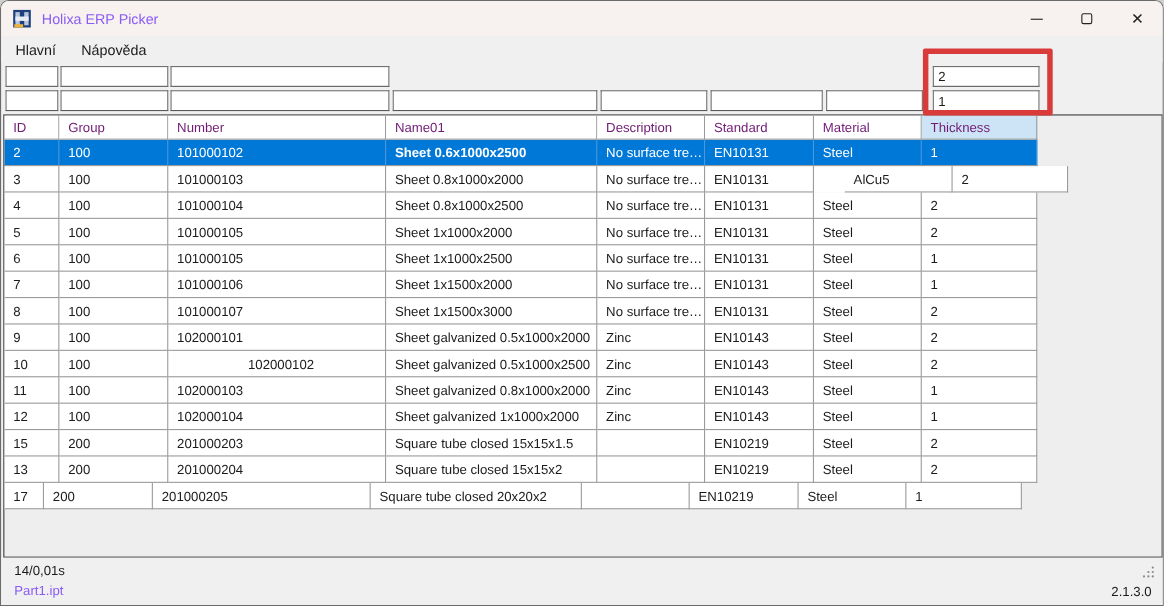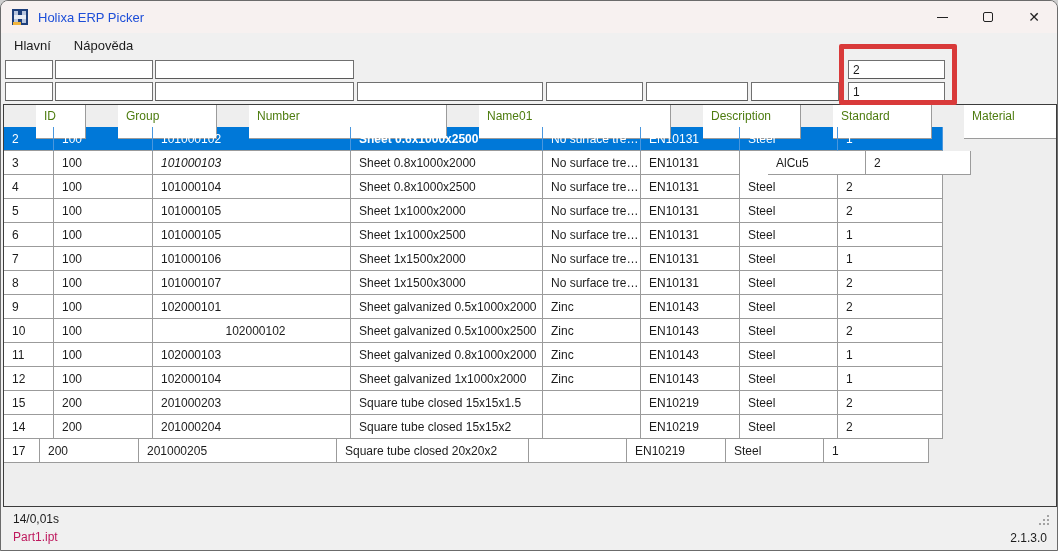--- a/index.html
+++ b/index.html
@@ -8,21 +8,21 @@
     position:relative; width:1058px; height:551px; background:#f0f0f0;
     border:1px solid #6b6b6b; border-radius:8px 8px 0 0; overflow:hidden;
   }
   
   .titlebar { position:absolute; left:0; top:0; width:100%; height:32px; background:#f7f1f0; display:flex; align-items:center; }
   .app-icon { width:16px; height:16px; margin-left:11px; position:relative; background:#1d3f7b; flex:0 0 16px; }
   .app-icon .bar-mid { position:absolute; left:2px; top:6px; width:12px; height:4px; background:#e8ecf4; }
   .app-icon .bar-left { position:absolute; left:2px; top:2px; width:4px; height:12px; background:#b9c6de; }
   .app-icon .bar-right { position:absolute; right:2px; top:2px; width:4px; height:12px; background:#b9c6de; }
   .app-icon .bar-bottom { position:absolute; left:1px; bottom:0; width:8px; height:3px; background:#f0b43c; }
-  .titlebar .title { margin-left:10px; font-size:13px; color:#1d4ed8; }
+  .titlebar .title { margin-left:10px; font-size:13px; color:#8b5cf6; }
   .win-controls { margin-left:auto; display:flex; height:100%; }
   .win-btn { width:46px; height:100%; display:flex; align-items:center; justify-content:center; cursor:default; }
   .glyph-min { width:11px; height:0; border-top:1.4px solid #222; display:block; }
   .glyph-max { width:10px; height:10px; border:1.4px solid #222; border-radius:2px; display:block; }
   .glyph-close { font-size:14px; color:#222; line-height:1; }
   
   .menubar { position:absolute; left:0; top:32px; width:100%; height:24px; background:#f0f0f0; display:flex; align-items:center; }
   .menu-item { font-size:13px; color:#1b1b1b; padding:3px 10px; margin-left:3px; }
   
   .filter-input {
@@ -35,36 +35,36 @@
     border:5px solid #d93a3a; border-radius:2px; pointer-events:none; z-index:20;
   }
   
   .grid {
     position:absolute; left:2px; top:103px; width:1054px; height:403px;
     background:#eeeeee; border:1px solid #3c3c3c; overflow:hidden;
   }
   .hrow { display:flex; width:max-content; height:22px; }
   .hcell {
     background:#ffffff; border-right:1px solid #9b9b9b; border-bottom:1px solid #9b9b9b;
-    font-size:12px; color:#4d7c0f; padding:4px 0 0 8px; height:34px;
-    white-space:nowrap; overflow:hidden;margin-left:32px;
+    font-size:12px; color:#701a75; padding:4px 0 0 8px; height:22px;
+    white-space:nowrap; overflow:hidden;
   }
   .hcell.hl { background:#cde4f6; }
   .trow { display:flex; width:max-content; height:24px; background:#ffffff; }
   .tcell {
     border-right:1px solid #9b9b9b; border-bottom:1px solid #9b9b9b;
     font-size:12px; color:#1b1b1b; padding:5px 0 0 8px; height:24px;
     white-space:nowrap; overflow:hidden; text-overflow:ellipsis;
   }
   .trow.selected { background:#0078d8; }
   .trow.selected .tcell { color:#ffffff; border-right-color:#4a97de; border-bottom-color:#9b9b9b; }
   
   .statusbar { position:absolute; left:0; top:506px; width:100%; height:45px; background:#f0f0f0; }
   .status-line1 { position:absolute; left:12px; top:5px; font-size:12px; color:#1b1b1b; }
-  .status-line2 { position:absolute; left:12px; top:23px; font-size:12px; color:#be185d; }
+  .status-line2 { position:absolute; left:12px; top:23px; font-size:12px; color:#8b5cf6; }
   .status-version { position:absolute; right:10px; top:24px; font-size:12px; color:#1b1b1b; }
   .size-grip {
     position:absolute; right:8px; top:8px; width:10px; height:10px;
   }
   .size-grip i {
     position:absolute; width:2px; height:2px; background:#8a8a8a; border-radius:50%;
   }
   .size-grip i:nth-child(1){ right:0; top:0; }
   .size-grip i:nth-child(2){ right:0; top:4px; }
   .size-grip i:nth-child(3){ right:0; top:8px; }
@@ -137,21 +137,21 @@
           <div class="tcell" style="width: 198px;">101000102</div>
           <div class="tcell" style="width: 192px; font-weight: bold;">Sheet 0.6x1000x2500</div>
           <div class="tcell" style="width: 98px;">No surface treat...</div>
           <div class="tcell" style="width: 99px;">EN10131</div>
           <div class="tcell" style="width: 98px;">Steel</div>
           <div class="tcell" style="width: 105px;">1</div>
         </div>
         <div class="trow">
           <div class="tcell" style="width: 50px;">3</div>
           <div class="tcell" style="width: 99px;">100</div>
-          <div class="tcell" style="width: 198px; font-style: italic;">101000103</div>
+          <div class="tcell" style="width: 198px;">101000103</div>
           <div class="tcell" style="width: 192px;">Sheet 0.8x1000x2000</div>
           <div class="tcell" style="width: 98px;">No surface treat...</div>
           <div class="tcell" style="width: 99px;">EN10131</div>
           <div class="tcell" style="width: 98px; margin-left: 28px;">AlCu5</div>
           <div class="tcell" style="width: 105px;">2</div>
         </div>
         <div class="trow">
           <div class="tcell" style="width: 50px;">4</div>
           <div class="tcell" style="width: 99px;">100</div>
           <div class="tcell" style="width: 198px;">101000104</div>
@@ -245,21 +245,21 @@
           <div class="tcell" style="width: 50px;">15</div>
           <div class="tcell" style="width: 99px;">200</div>
           <div class="tcell" style="width: 198px;">201000203</div>
           <div class="tcell" style="width: 192px;">Square tube closed 15x15x1.5</div>
           <div class="tcell" style="width: 98px;"></div>
           <div class="tcell" style="width: 99px;">EN10219</div>
           <div class="tcell" style="width: 98px;">Steel</div>
           <div class="tcell" style="width: 105px;">2</div>
         </div>
         <div class="trow">
-          <div class="tcell" style="width: 50px;">14</div>
+          <div class="tcell" style="width: 50px;">13</div>
           <div class="tcell" style="width: 99px;">200</div>
           <div class="tcell" style="width: 198px;">201000204</div>
           <div class="tcell" style="width: 192px;">Square tube closed 15x15x2</div>
           <div class="tcell" style="width: 98px;"></div>
           <div class="tcell" style="width: 99px;">EN10219</div>
           <div class="tcell" style="width: 98px;">Steel</div>
           <div class="tcell" style="width: 105px;">2</div>
         </div>
         <div class="trow">
           <div class="tcell" style="width: 36px;">17</div>

